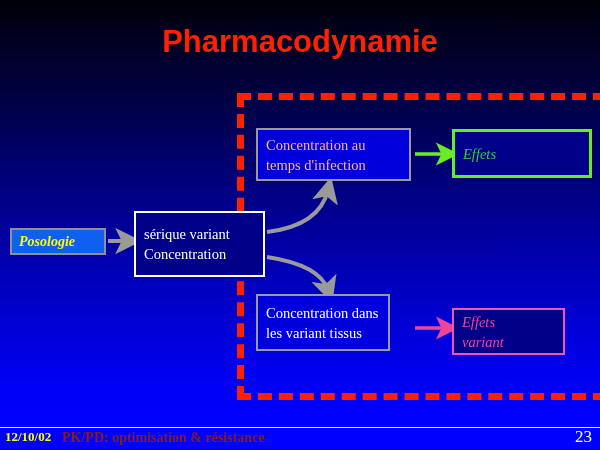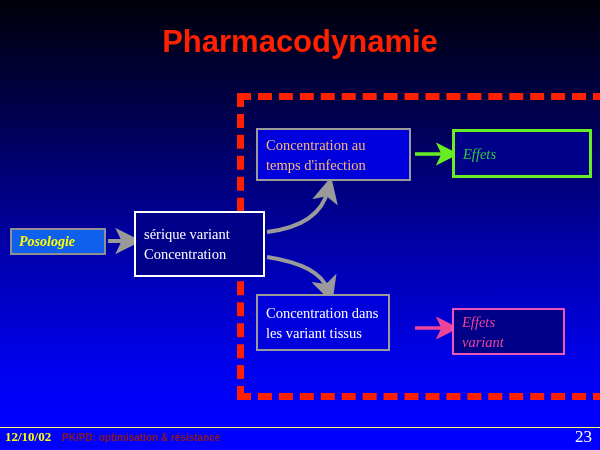--- a/index.html
+++ b/index.html
@@ -183,23 +183,23 @@
     font-family: "Liberation Serif", serif;
     font-weight: bold;
     font-size: 13px;
     line-height: 12px;
   }
   #footer-center {
     position: absolute;
     left: 62px;
     top: 432px;
     color: #8b1a1a;
-    font-family: Liberation Sans, sans-serif;
-    font-weight: bold;
-    font-size: 10px;
+    font-family: Liberation Serif, serif;
+    font-weight: bold;
+    font-size: 14px;
     line-height: 12px;
   }
   #footer-page {
     position: absolute;
     right: 8px;
     top: 428px;
     color: #ffffff;
     font-family: "Liberation Serif", serif;
     font-size: 17px;
     line-height: 17px;

